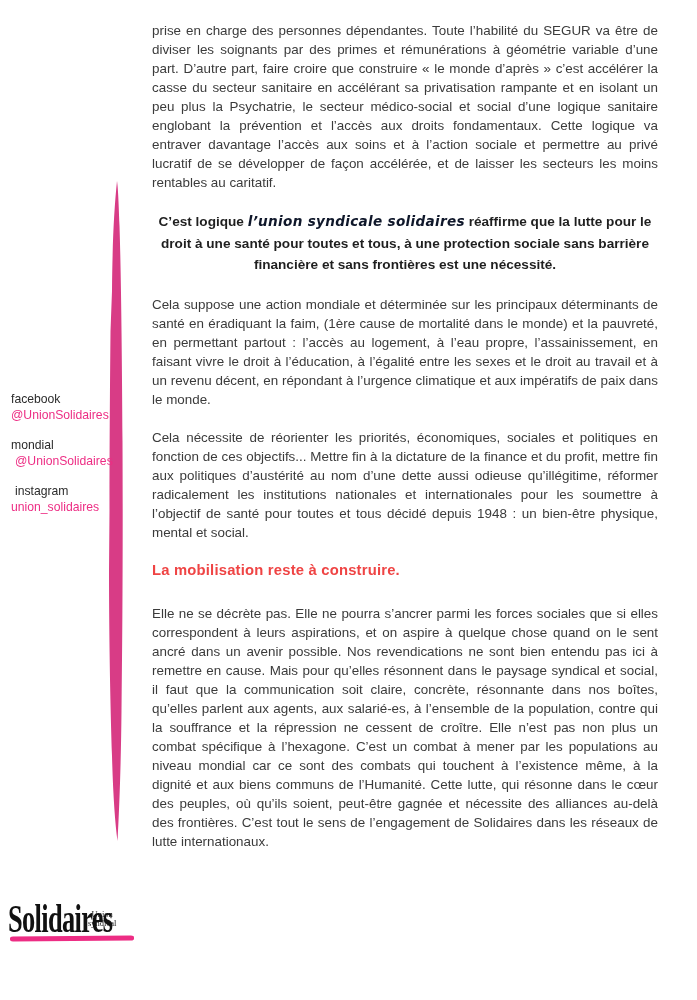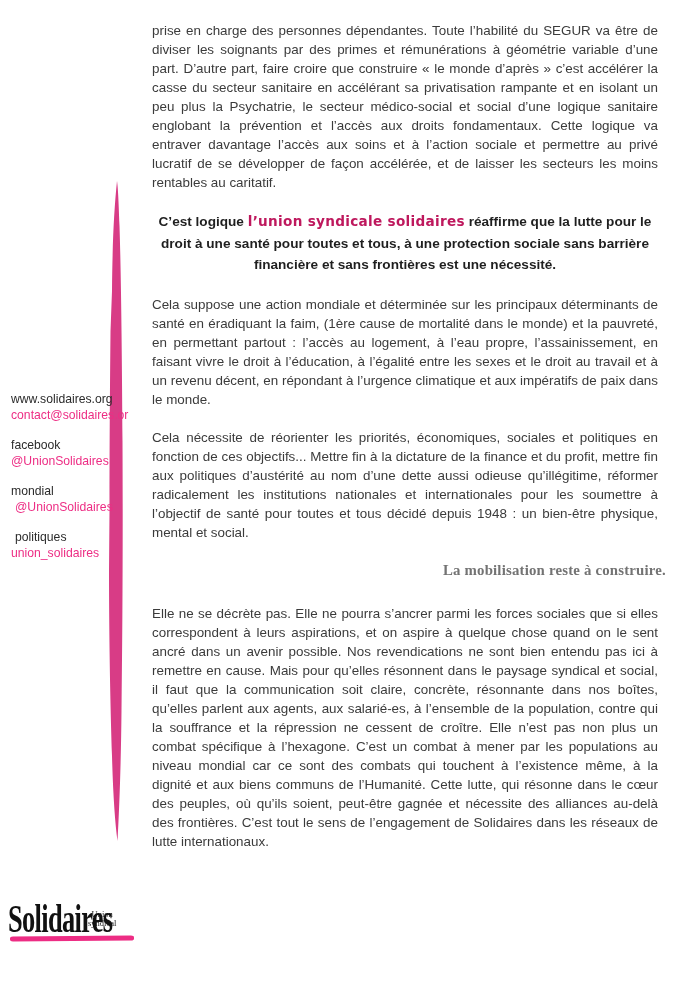--- a/index.html
+++ b/index.html
@@ -16,25 +16,25 @@
   }
   main p { margin:0 8px 19px 0; }
   .callout {
     text-align:center; font-weight:bold; color:#1f1f1f;
     line-height:21.5px; padding:0 4px; font-size:13.6px;
   }
   .marker {
     font-weight:bold; letter-spacing:0.3px;
     font-family:"DejaVu Sans", sans-serif;
   }
-  .pink { color:#be185d; }
+  .pink { color:#0f172a;font-style:italic; }
   .section-heading {
-    color:#737373; font-weight:bold; font-size:14.8px;
-    font-family:Liberation Serif, serif;
-    text-align:right; letter-spacing:0.2px; margin:0 0 24px 0;
+    color:#ef4444; font-weight:bold; font-size:14.8px;
+    font-family:Liberation Sans, sans-serif;
+    text-align:left; letter-spacing:0.2px; margin:0 0 24px 0;
   }
 
   
   .brushstroke {
     position:absolute; left:105px; top:181px; width:24px; height:660px;
   }
 
   
   .sidebar {
     position:absolute; left:11px; top:391px; width:100px;
@@ -78,33 +78,29 @@
       C 4 460, 5.5 530, 7 575
       C 8 612, 10 642, 12.5 660
       C 14.5 624, 16 580, 16.5 530
       C 17.5 450, 18 360, 17.5 260
       C 17 170, 16 90, 14.5 45
       C 13.5 15, 12.8 5, 12 0 Z"></path>
   </svg>
 
   <aside class="sidebar">
     <div class="group">
-      <div>www.solidaires.org</div>
-      <div class="pinktxt">contact@solidaires.or</div>
-    </div>
-    <div class="group">
       <div>facebook</div>
       <div class="pinktxt">@UnionSolidaires</div>
     </div>
     <div class="group">
       <div>mondial</div>
       <div class="pinktxt indent">@UnionSolidaires</div>
     </div>
     <div class="group">
-      <div class="indent">politiques</div>
+      <div class="indent">instagram</div>
       <div class="pinktxt">union_solidaires</div>
     </div>
   </aside>
 
   <main>
     <p>prise en charge des personnes dépendantes. Toute l’habilité du SEGUR va être de diviser les soignants par des primes et rémunérations à géométrie variable d’une part. D’autre part, faire croire que construire « le monde d’après » c’est accélérer la casse du secteur sanitaire en accélérant sa privatisation rampante et en isolant un peu plus la Psychatrie, le secteur médico-social et social d’une logique sanitaire englobant la prévention et l’accès aux droits fondamentaux. Cette logique va entraver davantage l’accès aux soins et à l’action sociale et permettre au privé lucratif de se développer de façon accélérée, et de laisser les secteurs les moins rentables au caritatif.</p>
 
     <p class="callout"><span>C’est logique </span><span class="marker pink">l’union syndicale solidaires</span><span> réaffirme que la lutte pour le droit à une santé pour toutes et tous, à une protection sociale sans barrière financière et sans frontières est une nécessité.</span></p>
 
     <p>Cela suppose une action mondiale et déterminée sur les principaux déterminants de santé en éradiquant la faim, (1ère cause de mortalité dans le monde) et la pauvreté, en permettant partout : l’accès au logement, à l’eau propre, l’assainissement, en faisant vivre le droit à l’éducation, à l’égalité entre les sexes et le droit au travail et à un revenu décent, en répondant à l’urgence climatique et aux impératifs de paix dans le monde.</p>

